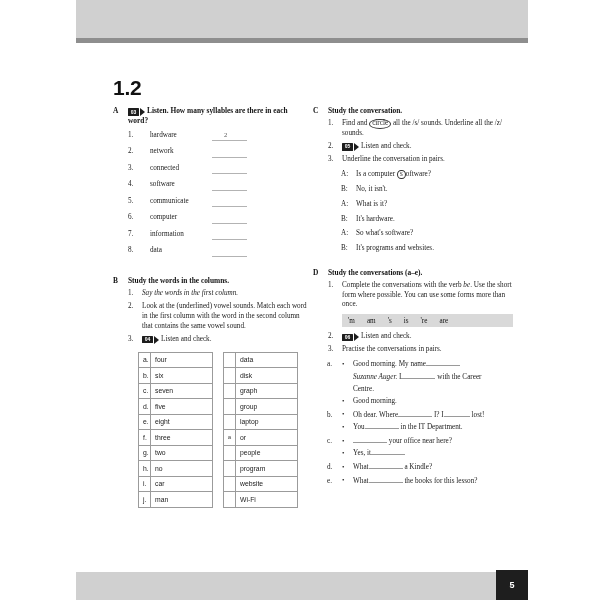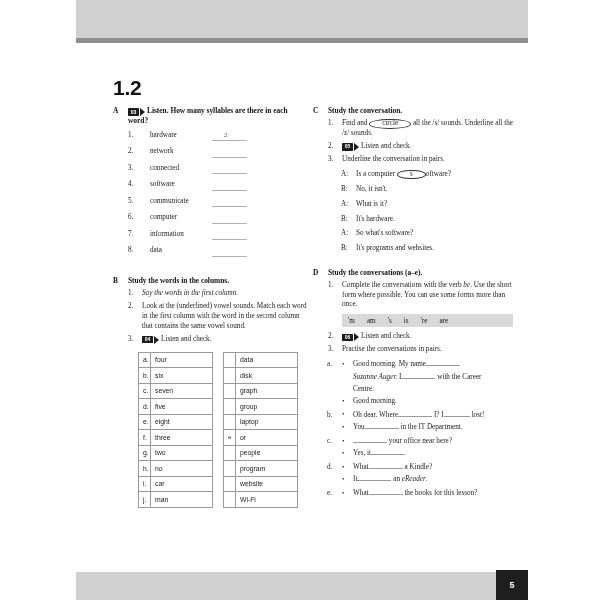--- a/index.html
+++ b/index.html
@@ -253,21 +253,21 @@
     font-family: "Liberation Serif", serif;
     font-size: 7.2px;
     color: #111;
   }
 
   
   .circled {
     display: inline-block;
     border: 0.8px solid #333;
     border-radius: 50%;
-    padding: 0 12px;
+    padding: 0 2px;
     line-height: 1.05;
   }
   .underlined { text-underline-offset: 1px; }
   .ital { font-style: italic; }
 </style>
 </head>
 <body>
 
 <div id="page">
 
@@ -562,23 +562,20 @@
           <div class="bullet-line">
             <span>Yes, it</span><span class="blank blank-md"></span>
           </div>
         </li>
 
         <li class="subitem">
           <span class="slet">d.</span>
           <div class="bullet-line">
             <span>What</span><span class="blank blank-md"></span><span> a Kindle?</span>
           </div>
-          <div class="bullet-line">
-            <span>It</span><span class="blank blank-md"></span><span> an </span><span class="ital">eReader</span><span>.</span>
-          </div>
         </li>
 
         <li class="subitem">
           <span class="slet">e.</span>
           <div class="bullet-line">
             <span>What</span><span class="blank blank-md"></span><span> the books for this lesson?</span>
           </div>
         </li>
 
       </ul>

